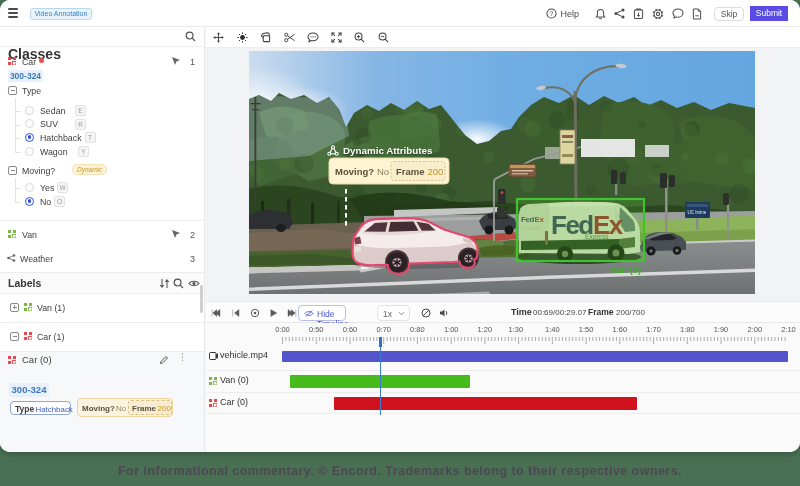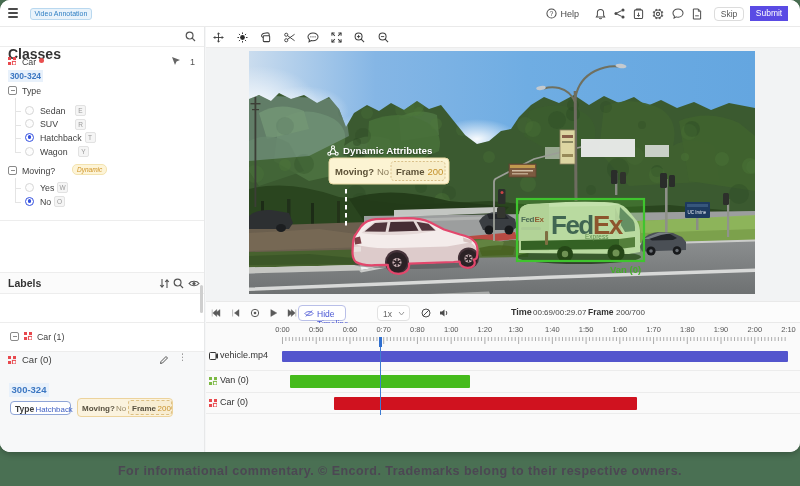--- a/index.html
+++ b/index.html
@@ -181,40 +181,78 @@
         <span class="rt" style="left:40px">Yes</span>
         <span class="kbd" style="left:57px">W</span>
       </div>
     <div class="row" style="top:168px">
         <span class="radio sel" style="left:25px"></span>
         <span class="rt" style="left:40px">No</span>
         <span class="kbd" style="left:54px">O</span>
       </div>
     <div style="position:absolute;left:0;top:193px;width:204px;height:1px;background:#ededed"></div>
 
-
+    <div class="row" style="top:201px">
+      <svg style="position:absolute;left:8px;top:1.5px" width="8" height="8" viewBox="0 0 8 8">
+          <g fill="#7cb943">
+            <rect x="0" y="0" width="3" height="3"></rect>
+            <rect x="5" y="0" width="3" height="3"></rect>
+            <rect x="0" y="5" width="3" height="3"></rect>
+            <rect x="4.4" y="4.4" width="3.6" height="3.6" fill="none" stroke="#7cb943" stroke-width="1"></rect>
+          </g>
+        </svg>
+      <span class="rt" style="left:22px">Van</span>
+      <svg style="position:absolute;left:171px;top:1px" width="10" height="10" viewBox="0 0 10 10">
+          <path d="M1 1 L4 9 L5.5 5.5 L9 4 Z" fill="#666"></path>
+        </svg>
+      <span class="cnt">2</span>
+    </div>
+
+    <div class="row" style="top:225px">
+      <svg style="position:absolute;left:7px;top:2px" width="9" height="8" viewBox="0 0 9 8">
+          <circle cx="1.5" cy="4" r="1.3" fill="#666"></circle>
+          <circle cx="7" cy="1.5" r="1.3" fill="#666"></circle>
+          <circle cx="7" cy="6.5" r="1.3" fill="#666"></circle>
+          <line x1="2" y1="3.6" x2="7" y2="1.5" stroke="#666" stroke-width="0.8"></line>
+          <line x1="2" y1="4.4" x2="7" y2="6.5" stroke="#666" stroke-width="0.8"></line>
+        </svg>
+      <span class="rt" style="left:20px">Weather</span>
+      <span class="cnt">3</span>
+    </div>
     <div style="position:absolute;left:0;top:245px;width:204px;height:1px;background:#ededed"></div>
 
     <div style="position:absolute;left:0;top:246px;width:204px;height:21px;background:#fbfbfb;border-bottom:1px solid #ededed">
       <span style="position:absolute;left:8px;top:4px;font-size:10.5px;font-weight:bold;color:#333">Labels</span>
       <svg style="position:absolute;left:159px;top:5px" width="11" height="11" viewBox="0 0 11 11">
           <path d="M3 1 L3 9 M1.2 7 L3 9.2 L4.8 7" fill="none" stroke="#555" stroke-width="1.1"></path>
           <path d="M8 10 L8 2 M6.2 4 L8 1.8 L9.8 4" fill="none" stroke="#555" stroke-width="1.1"></path>
         </svg>
       <svg style="position:absolute;left:173px;top:5px" width="11" height="11" viewBox="0 0 11 11">
           <circle cx="4.6" cy="4.6" r="3.4" fill="none" stroke="#555" stroke-width="1.2"></circle>
           <line x1="7.2" y1="7.2" x2="10" y2="10" stroke="#555" stroke-width="1.2"></line>
         </svg>
       <svg style="position:absolute;left:188px;top:5px" width="12" height="11" viewBox="0 0 12 11">
           <path d="M1 5.5 C3 2.5 9 2.5 11 5.5 C9 8.5 3 8.5 1 5.5 Z" fill="none" stroke="#555" stroke-width="1.1"></path>
           <circle cx="6" cy="5.5" r="1.6" fill="#555"></circle>
         </svg>
     </div>
     <div style="position:absolute;right:1px;top:258px;width:3px;height:28px;background:#cfcfcf;border-radius:2px"></div>
 
+    <div class="row" style="top:274px">
+      <span class="sqicon plus" style="left:10px"></span>
+      <svg style="position:absolute;left:24px;top:1.5px" width="8" height="8" viewBox="0 0 8 8">
+          <g fill="#7cb943">
+            <rect x="0" y="0" width="3" height="3"></rect>
+            <rect x="5" y="0" width="3" height="3"></rect>
+            <rect x="0" y="5" width="3" height="3"></rect>
+            <rect x="4.4" y="4.4" width="3.6" height="3.6" fill="none" stroke="#7cb943" stroke-width="1"></rect>
+          </g>
+        </svg>
+      <span class="rt" style="left:37px">Van (1)</span>
+    </div>
     <div style="position:absolute;left:0;top:295px;width:204px;height:1px;background:#ededed"></div>
 
     <div class="row" style="top:303px">
       <span class="sqicon" style="left:10px"></span>
       <svg style="position:absolute;left:24px;top:1.5px" width="8" height="8" viewBox="0 0 8 8">
           <g fill="#e8484d">
             <rect x="0" y="0" width="3" height="3"></rect>
             <rect x="5" y="0" width="3" height="3"></rect>
             <rect x="0" y="5" width="3" height="3"></rect>
             <rect x="4.4" y="4.4" width="3.6" height="3.6" fill="none" stroke="#e8484d" stroke-width="1"></rect>

